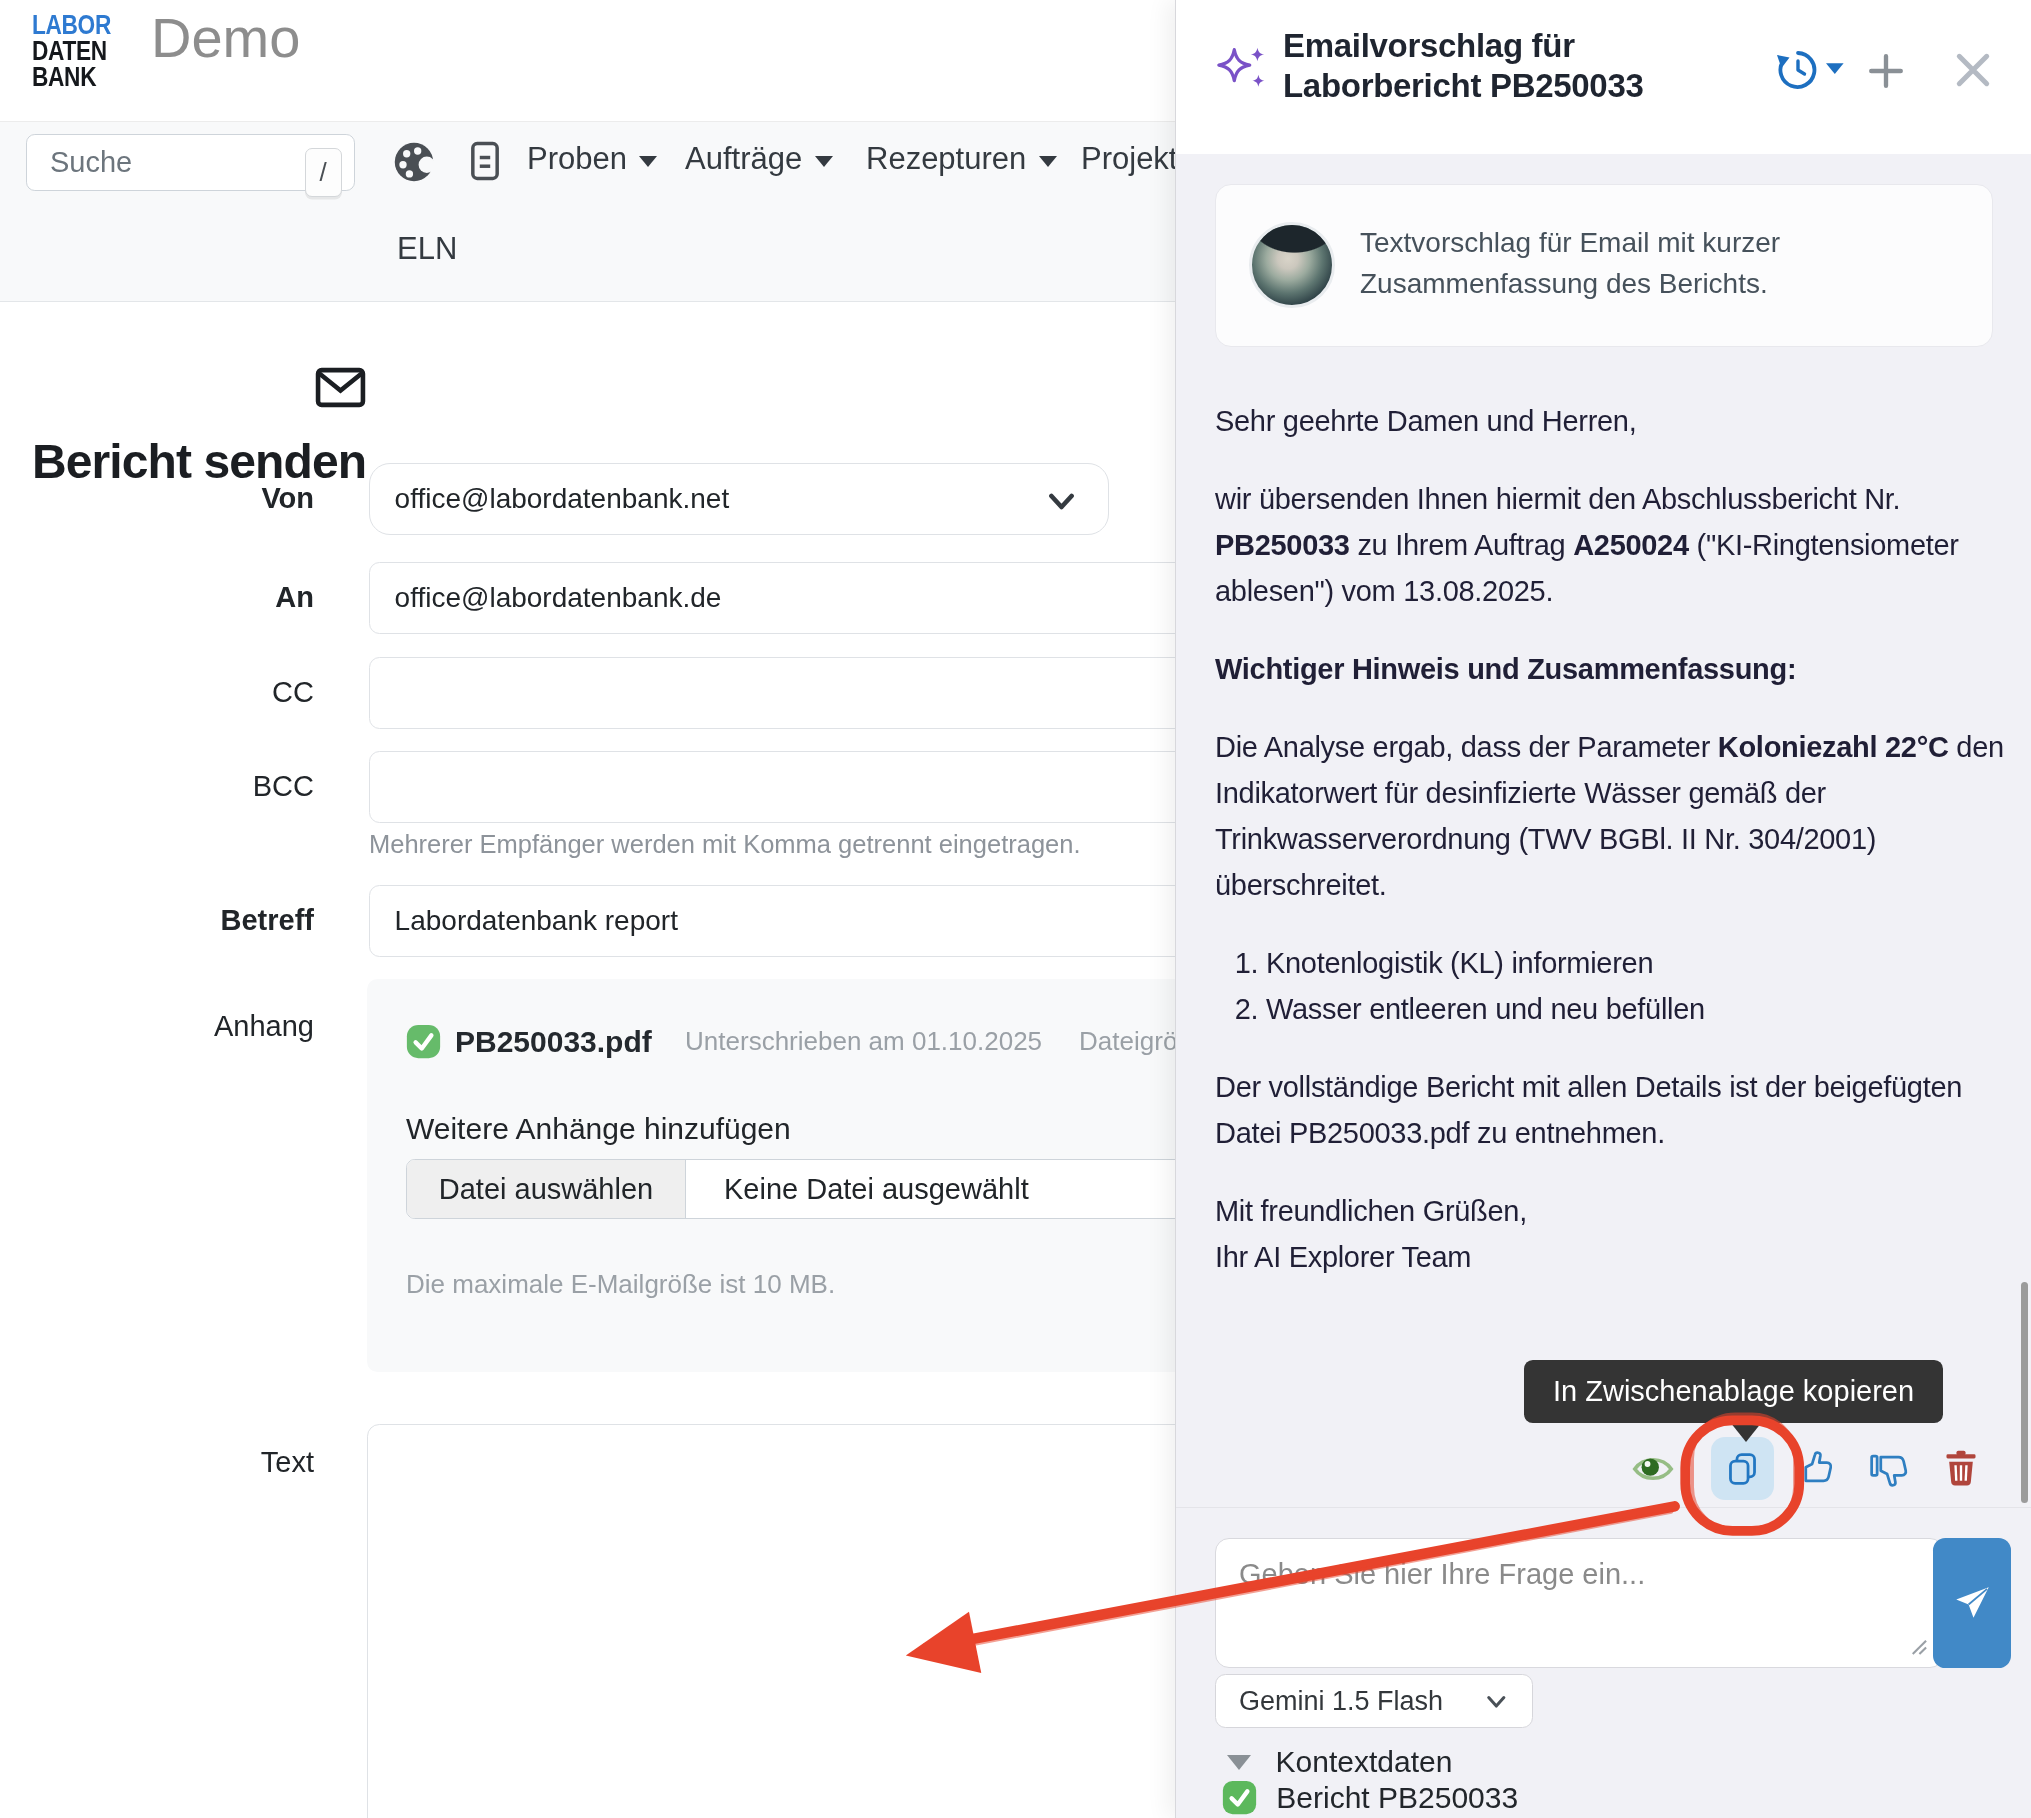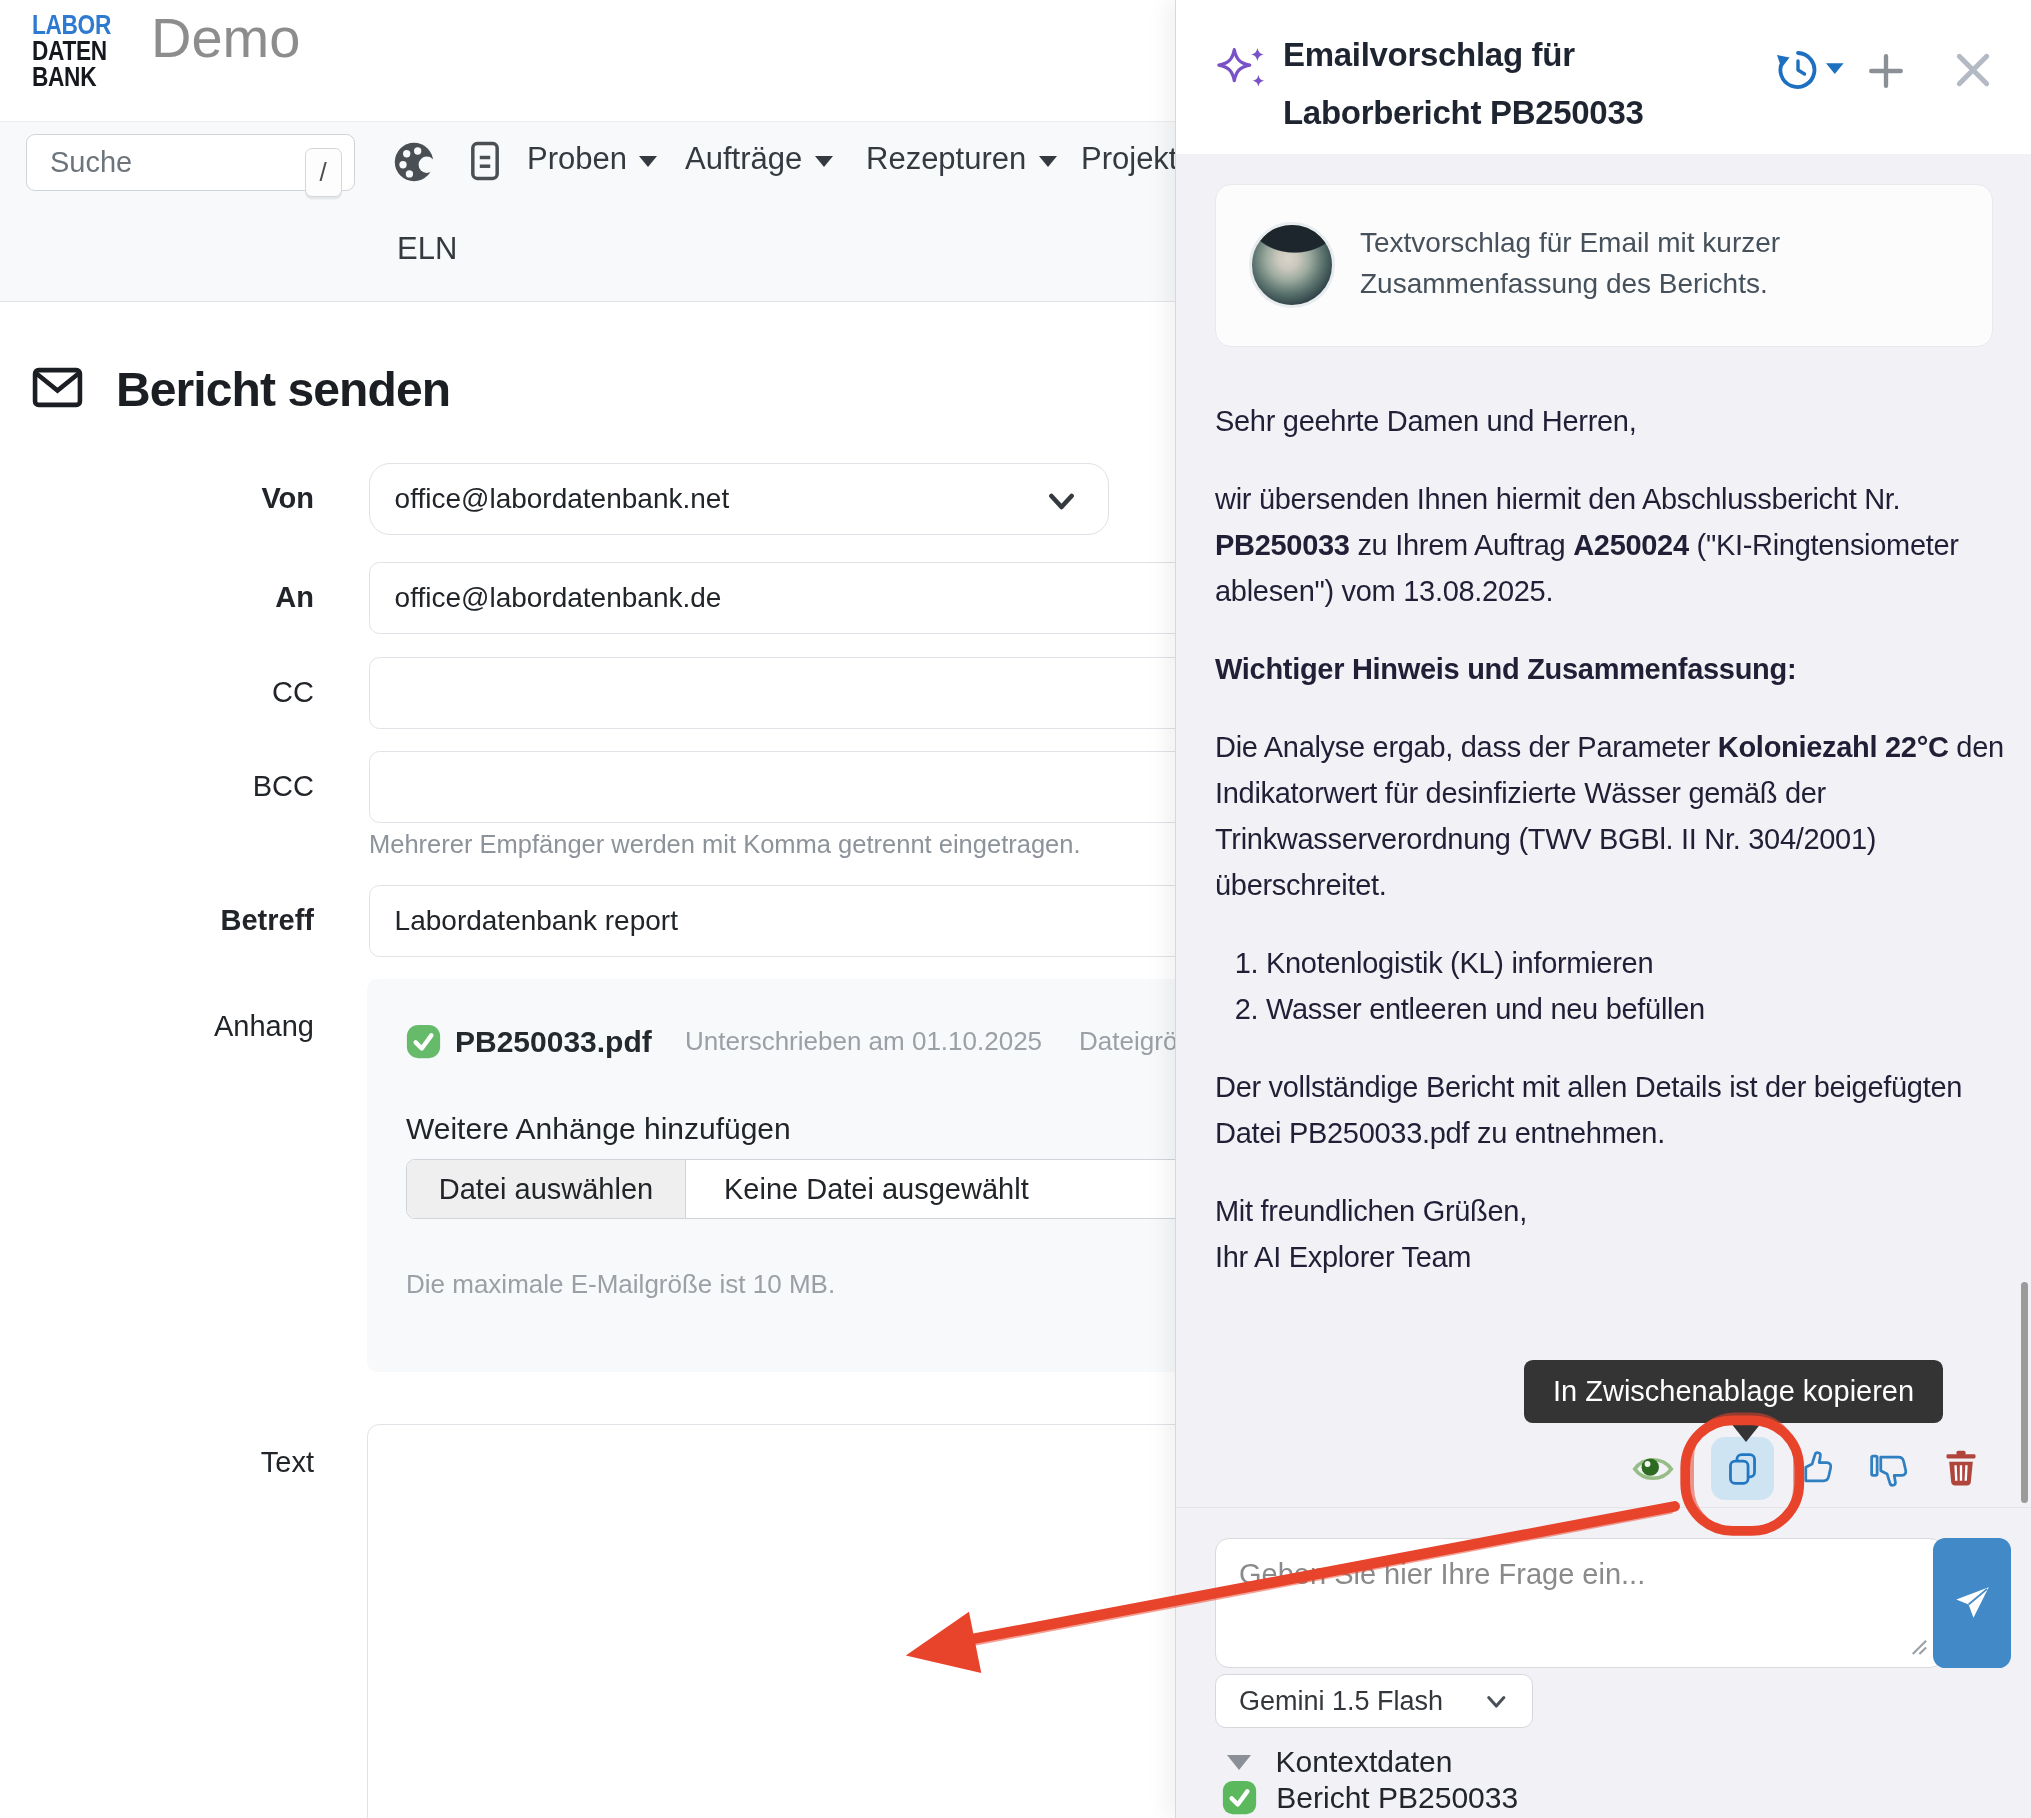--- a/index.html
+++ b/index.html
@@ -28,21 +28,21 @@
                 border:1.3px solid #d4d7da; border-radius:7px; box-shadow:0 2.6px 0 rgba(0,0,0,.07);
                 font-size:26px; color:#4a4f54; text-align:center; line-height:46px; }
   .nav-icon { position:absolute; top:17.6px; }
   .nav-menu { position:absolute; top:19.3px; display:flex; align-items:center; gap:12.3px;
               font-size:31px; color:#343a40; cursor:pointer; }
   .caret { width:0; height:0; border-left:9.7px solid transparent; border-right:9.7px solid transparent;
            border-top:11.4px solid #343a40; margin-top:5.3px; }
   .nav-eln { position:absolute; left:397px; top:109px; font-size:31px; color:#343a40; }
 
   
-  .page-title { position:absolute; left:32px; top:362px; display:flex; align-items:flex-start; gap:33px; }
+  .page-title { position:absolute; left:32px; top:362px; display:flex; align-items:flex-end; gap:21px;flex-direction:column; }
   .page-title h1 { font-size:48px; font-weight:700; color:#1b1e22; letter-spacing:-0.9px; }
   .row-label { position:absolute; left:35px; width:279px; text-align:right; font-size:29px; color:#212529; line-height:35px; }
   .bold { font-weight:700; }
   .inp { position:absolute; left:369px; width:904px; height:72px; border:1.3px solid #dfe2e6; border-radius:10.5px;
          background:#fff; font:28px "Liberation Sans", sans-serif; color:#212529; padding:0 24.6px; }
   .select { position:absolute; left:369px; width:740px; height:72px; border:1.3px solid #dfe2e6; border-radius:21px;
             background:#fff; font-size:28px; color:#212529; line-height:69px; padding:0 24.6px; cursor:pointer; }
   .select svg { position:absolute; right:30px; top:21px; }
   .hint { position:absolute; left:369px; font-size:25.5px; color:#8d939a; }
 
@@ -59,21 +59,21 @@
   .attach-hint { position:absolute; left:39px; top:290px; font-size:26px; color:#9aa0a6; }
   .big-textarea { position:absolute; left:367px; top:1424px; width:906px; height:413px; background:#fff;
                 border:1.3px solid #dfe2e6; border-radius:12.3px; resize:none; font:28px "Liberation Sans", sans-serif; padding:21px; }
 
   
   .panel { position:absolute; left:1175px; top:0; width:856px; height:1819px; background:#f1f1f6;
            border-left:0.9px solid #d8d8dc; box-shadow:-8.8px 0 21px rgba(0,0,0,.06); z-index:10; }
   .panel-header { position:absolute; left:0; top:0; width:100%; height:154px; background:#fff; }
   .sparkle { position:absolute; left:39px; top:42px; }
   .panel-title { position:absolute; left:107px; top:26px; width:465px; font-size:33px; font-weight:700;
-                 color:#1f2530; line-height:58px; letter-spacing:-0.3px; }
+                 color:#1f2530; line-height:40px; letter-spacing:-0.3px; }
   .hdr-btn { position:absolute; top:47px; cursor:pointer; }
   .panel-body { position:absolute; left:0; top:154px; width:100%; height:1665px; }
 
   .user-card { position:absolute; left:39px; top:30px; width:778px; height:163px; background:#fcfcfd;
                border:0.9px solid #e8e8ed; border-radius:16px; }
   .avatar { position:absolute; left:33px; top:37px; width:86px; height:86px; border-radius:50%;
             border:3.5px solid #e9ecef; overflow:hidden;
             background:radial-gradient(circle at 45% 42%, #d9d4c9 0%, #ccc8be 16%, #9cab9f 34%, #5d7570 54%, #2f4247 74%, #1f2a31 100%); }
   .avatar::after { content:""; position:absolute; left:-10.5px; top:-23px; width:105px; height:56px; border-radius:50%;
             background:radial-gradient(ellipse at 50% 30%, #1d262c 60%, transparent 62%); }

